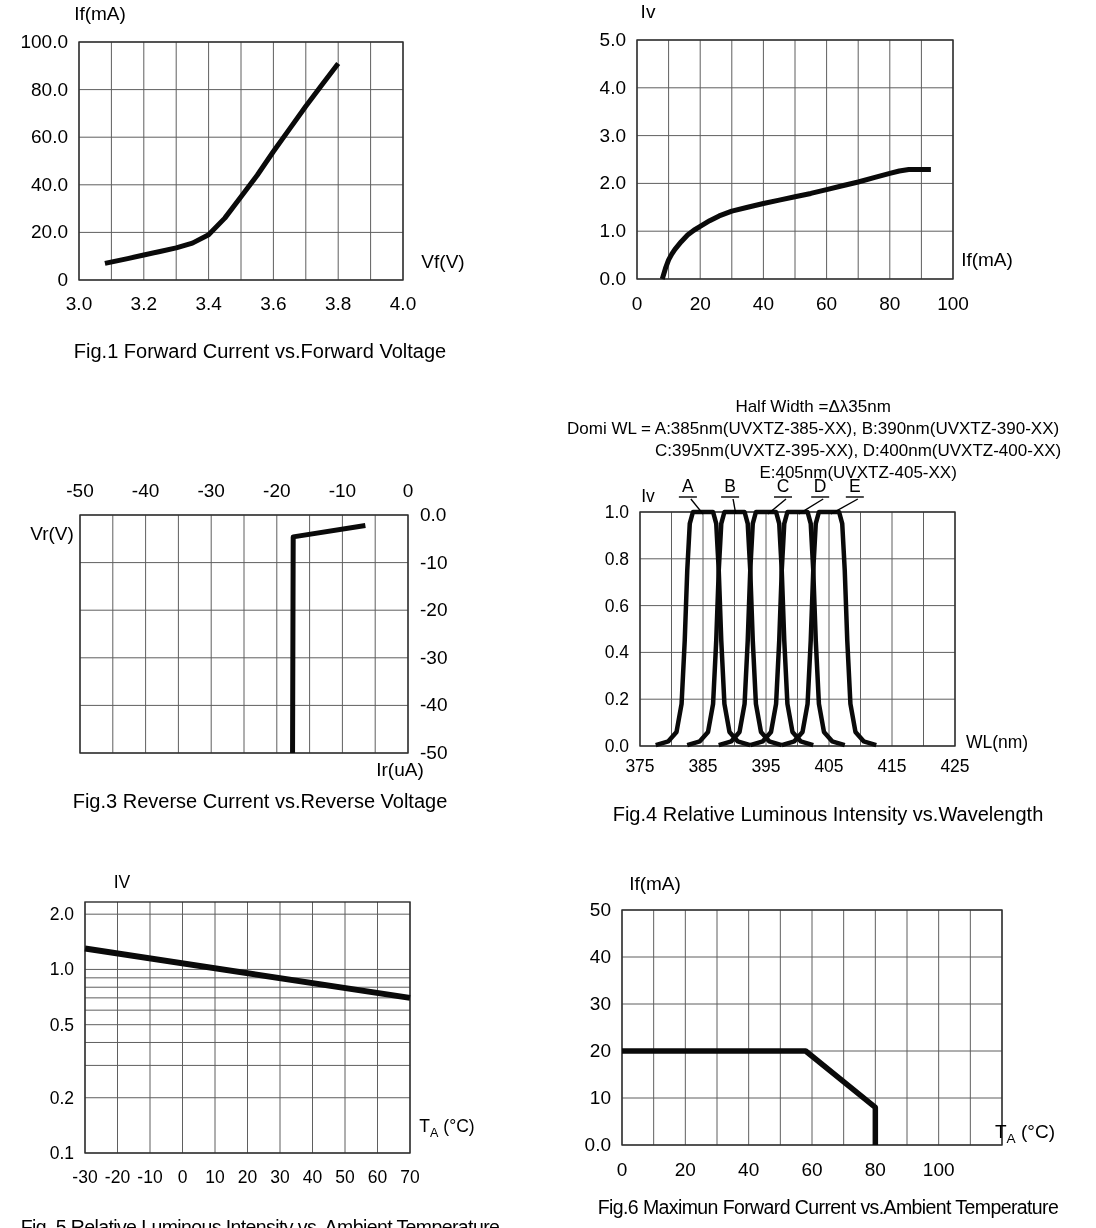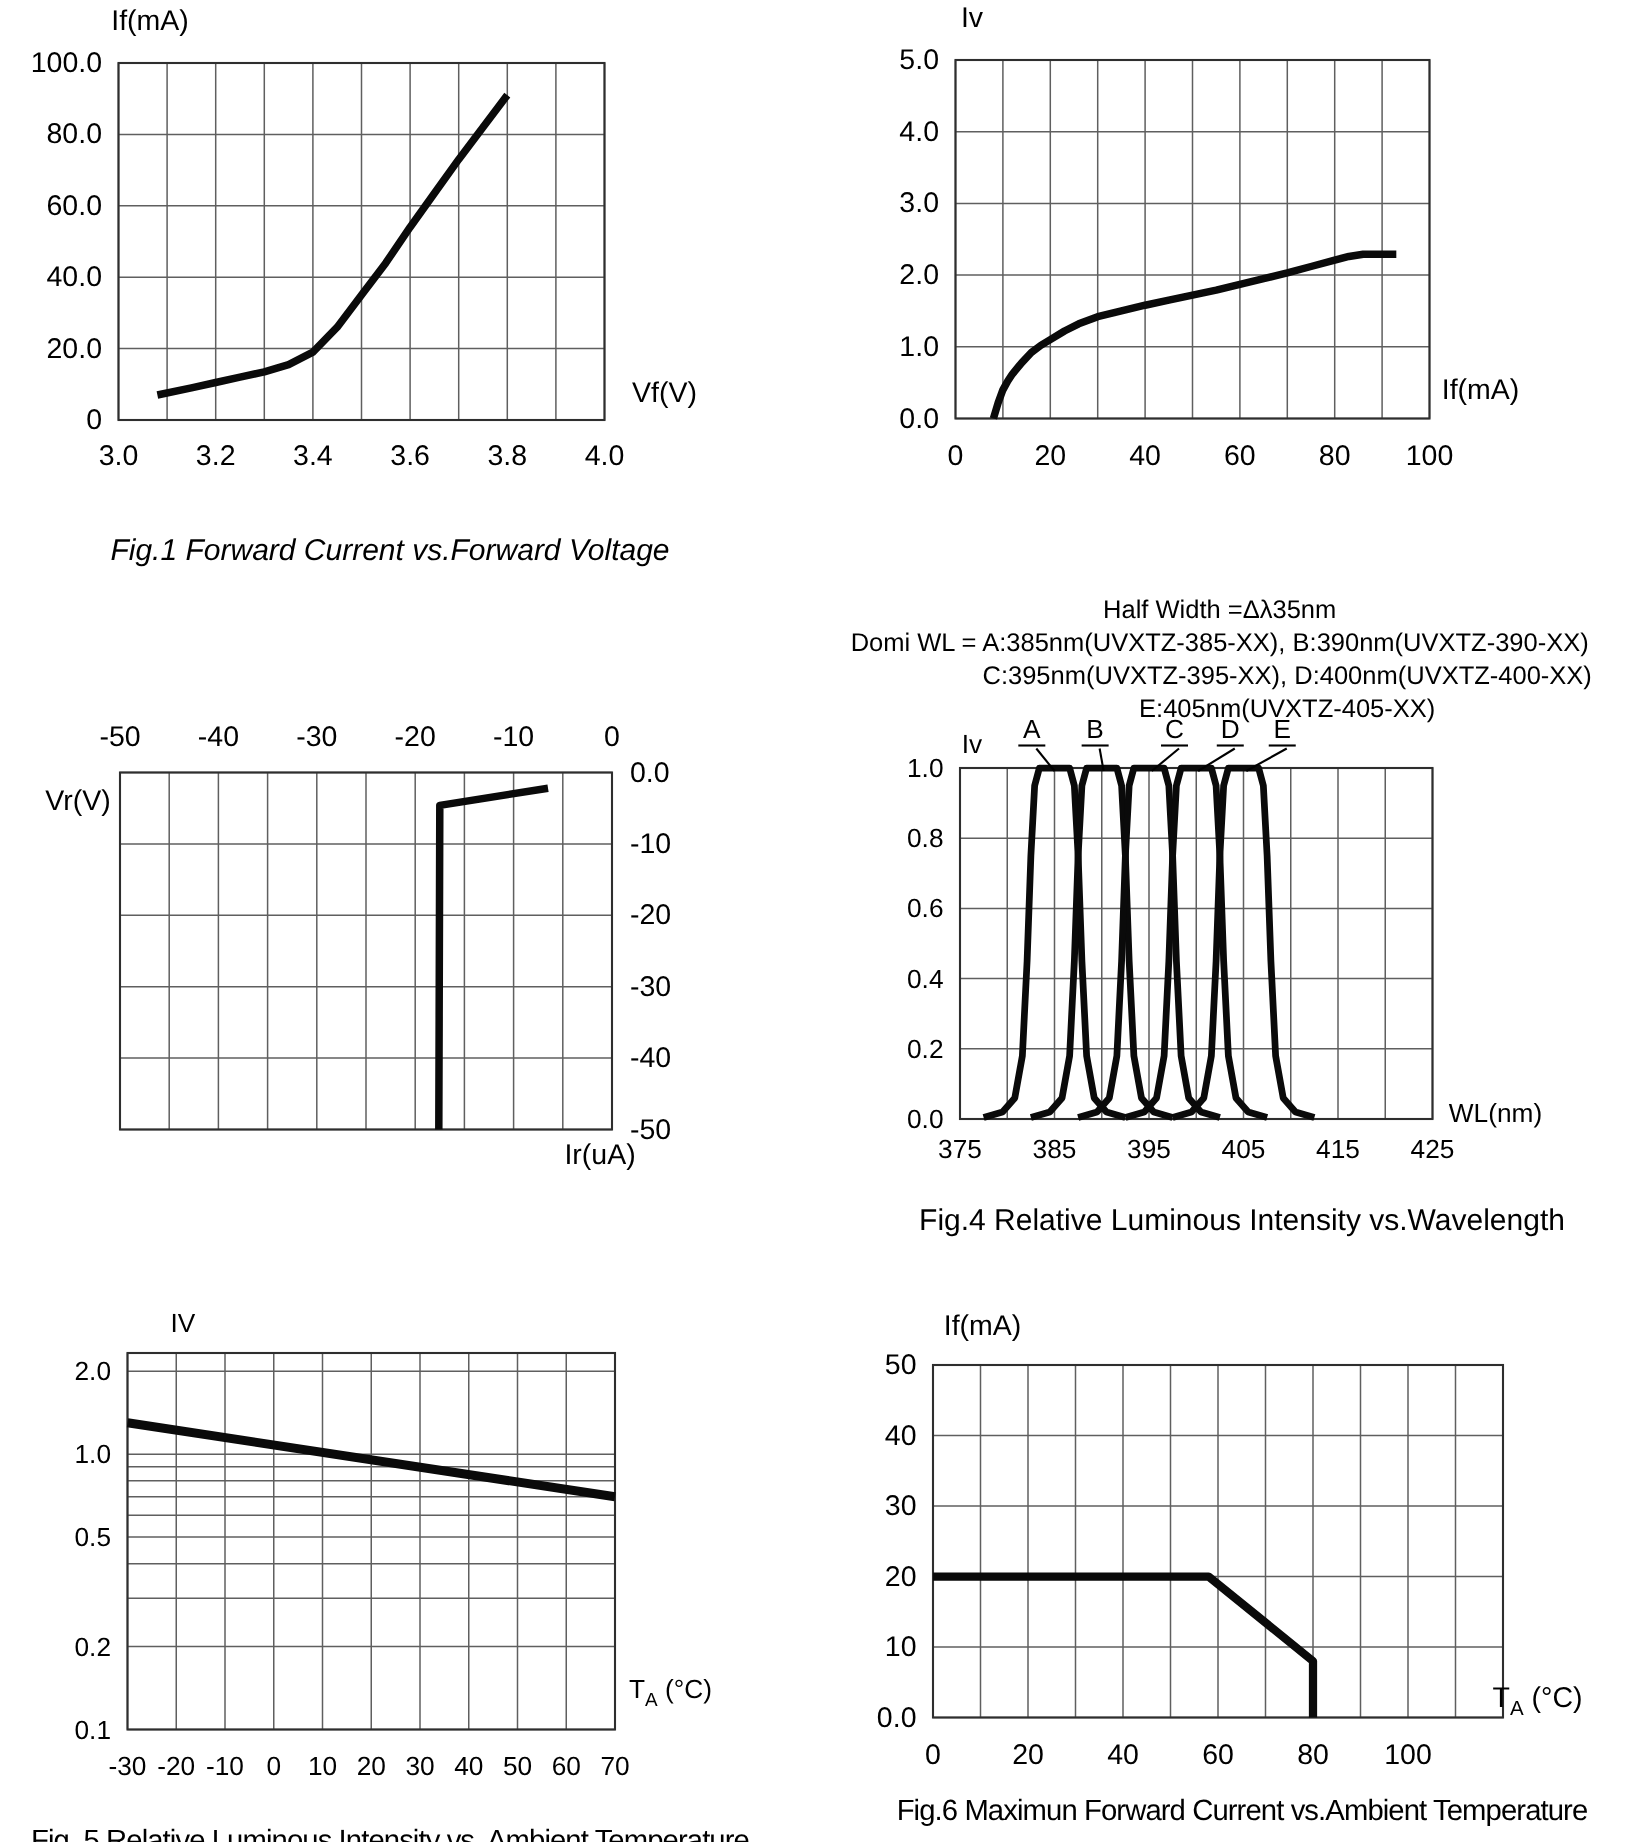--- a/index.html
+++ b/index.html
@@ -7,21 +7,21 @@
   .fig{position:absolute;}
   .fig svg{position:absolute;left:0;top:0;overflow:visible;}
   .fig-title{position:absolute;font-size:20px;color:#000;text-align:center;width:100%;white-space:nowrap;}
   .fig-title.narrow{font-size:19.5px;letter-spacing:-0.6px;margin-top:24px;}
   #fig1{left:0;top:0;width:520px;height:400px;}
   #fig2{left:560px;top:0;width:536px;height:400px;}
   #fig3{left:0;top:460px;width:520px;height:380px;}
   #fig4{left:560px;top:390px;width:536px;height:430px;}
   #fig5{left:0;top:860px;width:520px;height:368px;}
   #fig6{left:560px;top:860px;width:536px;height:368px;}
-  #fig1 .fig-title{top:356px;font-style:italic;}
+  #fig1 .fig-title{top:340px;}
   #fig2 .fig-title{top:344px;}
   #fig3 .fig-title{top:330px;}
   #fig4 .fig-title{top:395px;margin-top:18px;}
   #fig5 .fig-title{top:332px;}
   #fig6 .fig-title{top:312px;}
   .fig4-header{position:absolute;left:5px;top:6px;font-size:17px;line-height:22px;white-space:nowrap;text-align:center;}
   .fig4-header .indent{padding-left:90px;}
   svg text{font-family:"Liberation Sans",sans-serif;fill:#000;}
 </style>
 </head>
@@ -145,20 +145,21 @@
         <text x="420" y="108.6" text-anchor="start">-10</text>
         <text x="420" y="156.20000000000002" text-anchor="start">-20</text>
         <text x="420" y="203.8" text-anchor="start">-30</text>
         <text x="420" y="251.4" text-anchor="start">-40</text>
         <text x="420" y="299" text-anchor="start">-50</text>
       </g>
       <text x="52" y="80" text-anchor="middle" font-size="19">Vr(V)</text>
       <text x="400" y="316" text-anchor="middle" font-size="19">Ir(uA)</text>
       <polyline points="365.36,65.47200000000001 293.20000000000005,76.89600000000002 292.544,293" fill="none" stroke="#0a0a0a" stroke-width="5" stroke-linejoin="round" stroke-linecap="butt"></polyline>
     </svg>
+  <div class="fig-title">Fig.3 Reverse Current vs.Reverse Voltage</div>
 </div>
 
 <div class="fig" id="fig4">
   <div class="fig4-header">
     <div>Half Width =Δλ35nm</div>
     <div>Domi WL = A:385nm(UVXTZ-385-XX), B:390nm(UVXTZ-390-XX)</div>
     <div class="indent">C:395nm(UVXTZ-395-XX), D:400nm(UVXTZ-400-XX)</div>
     <div class="indent">E:405nm(UVXTZ-405-XX)</div>
   </div>
   <svg width="536" height="390">

